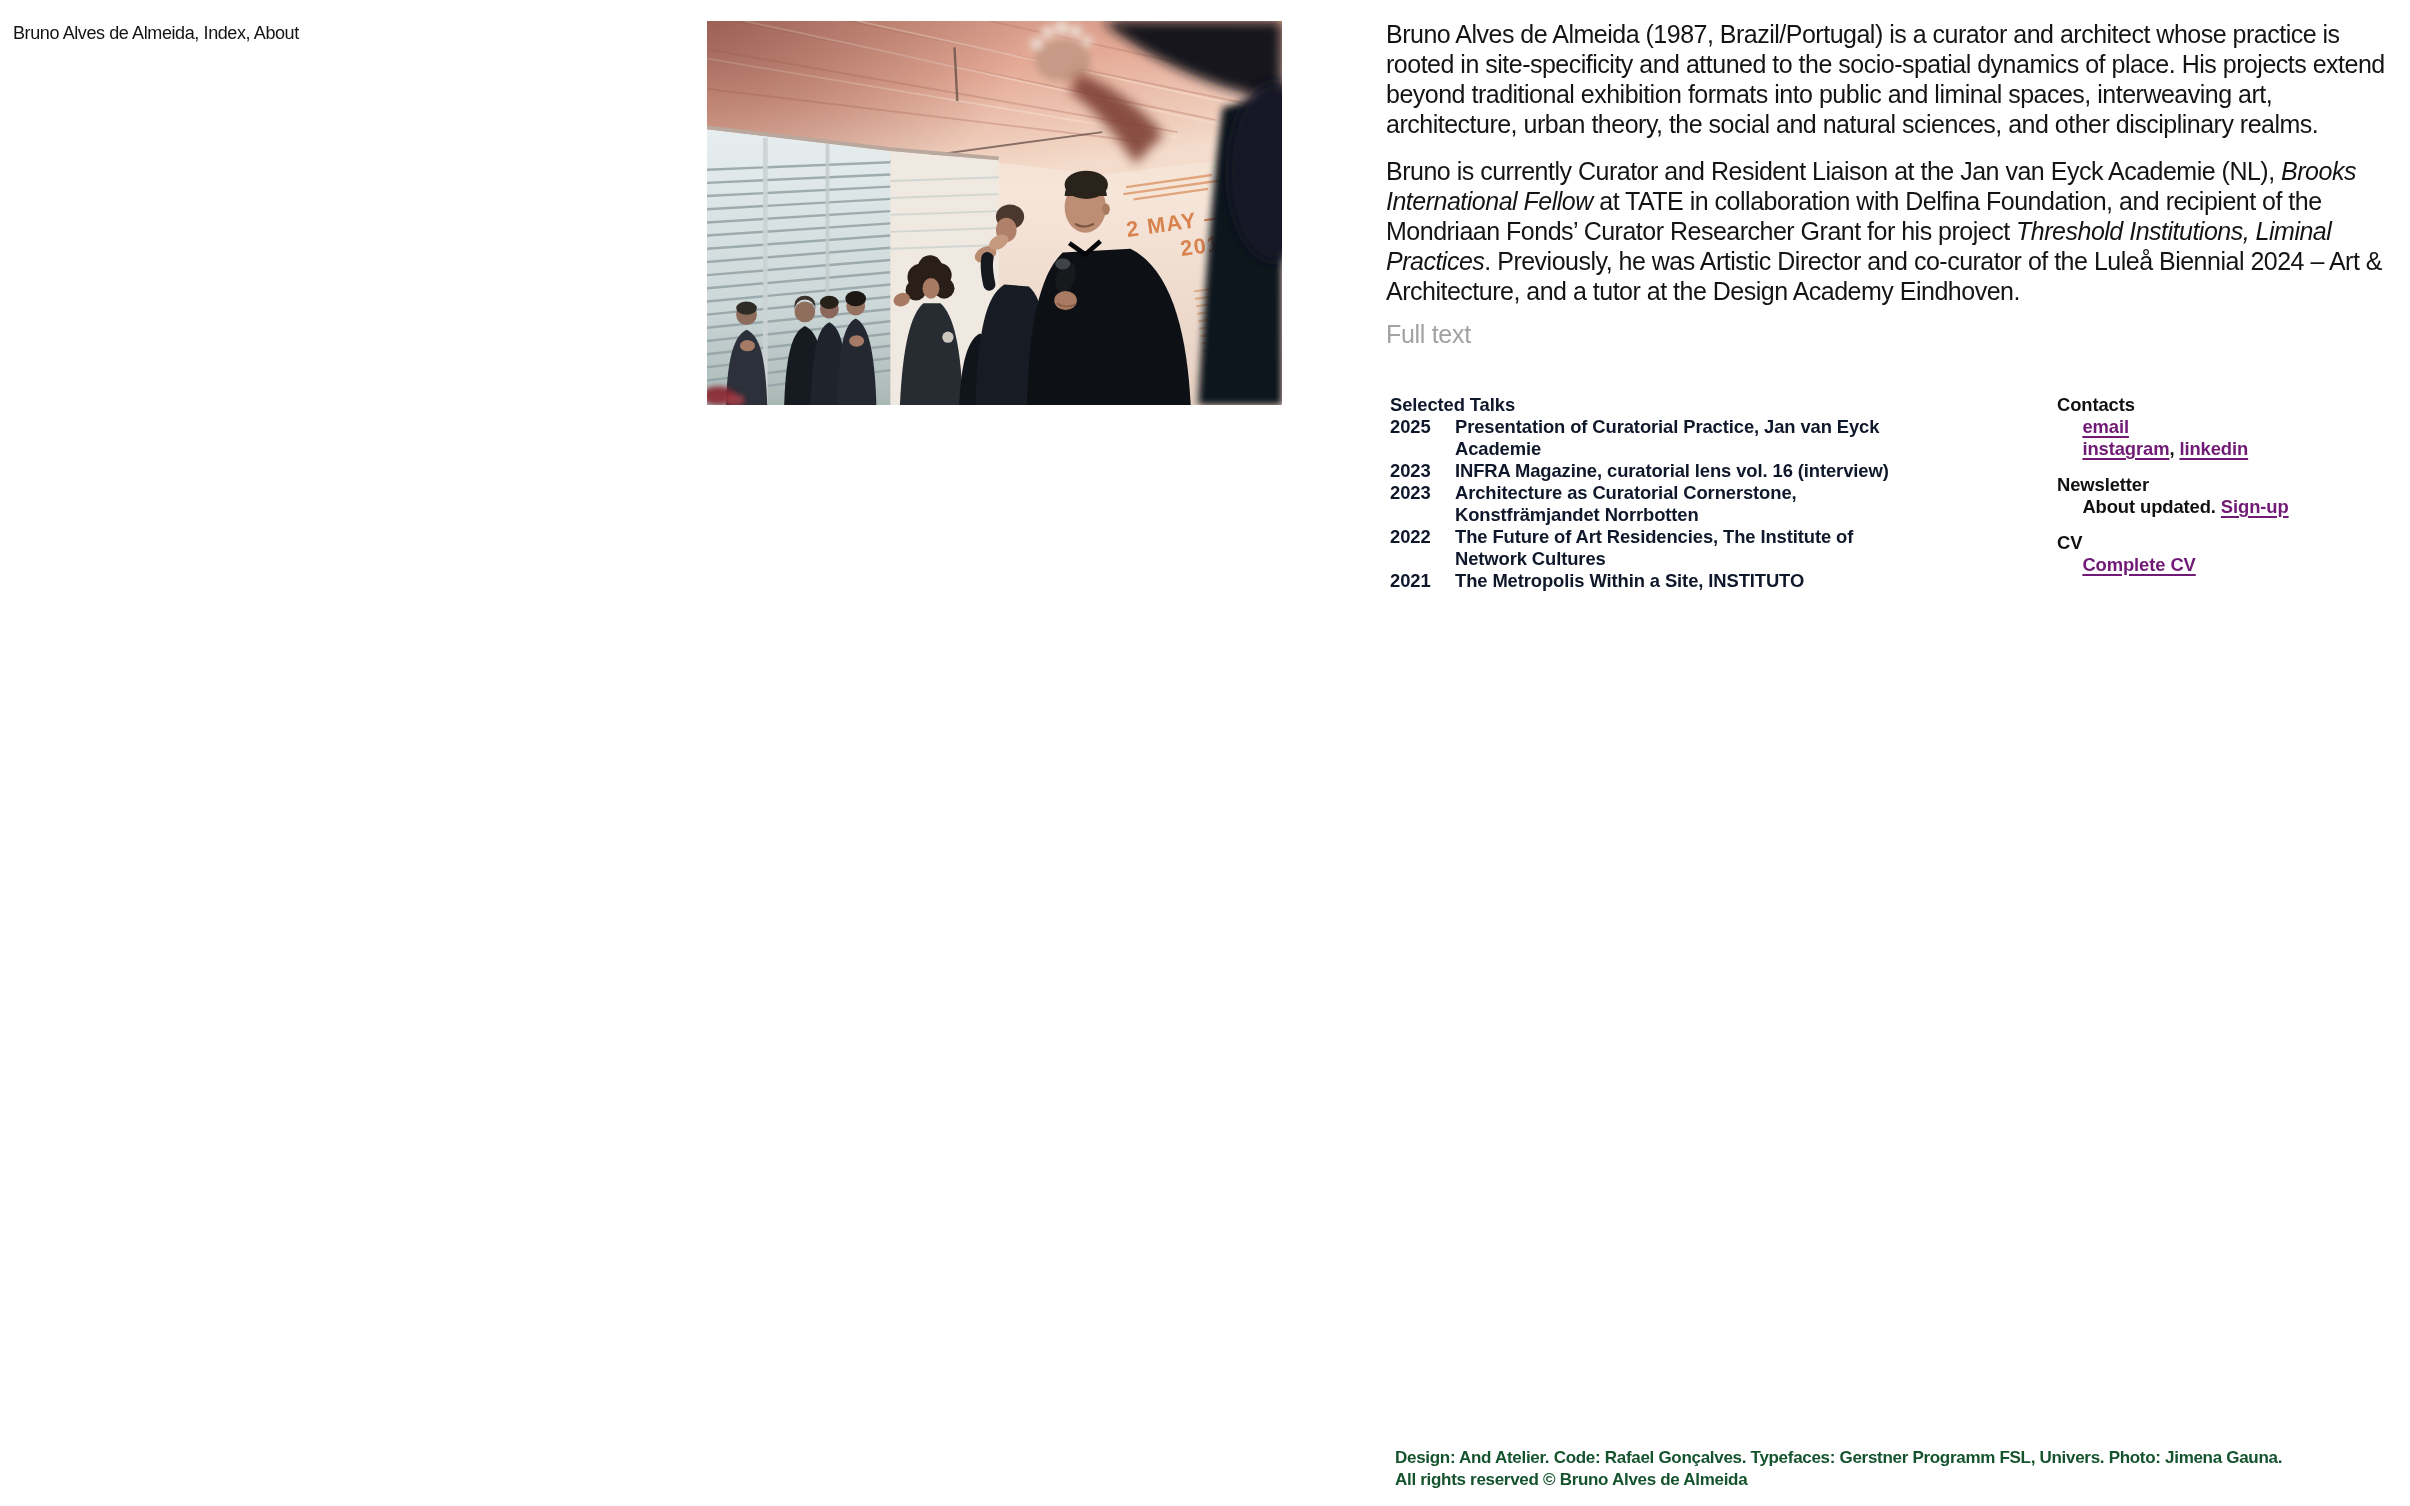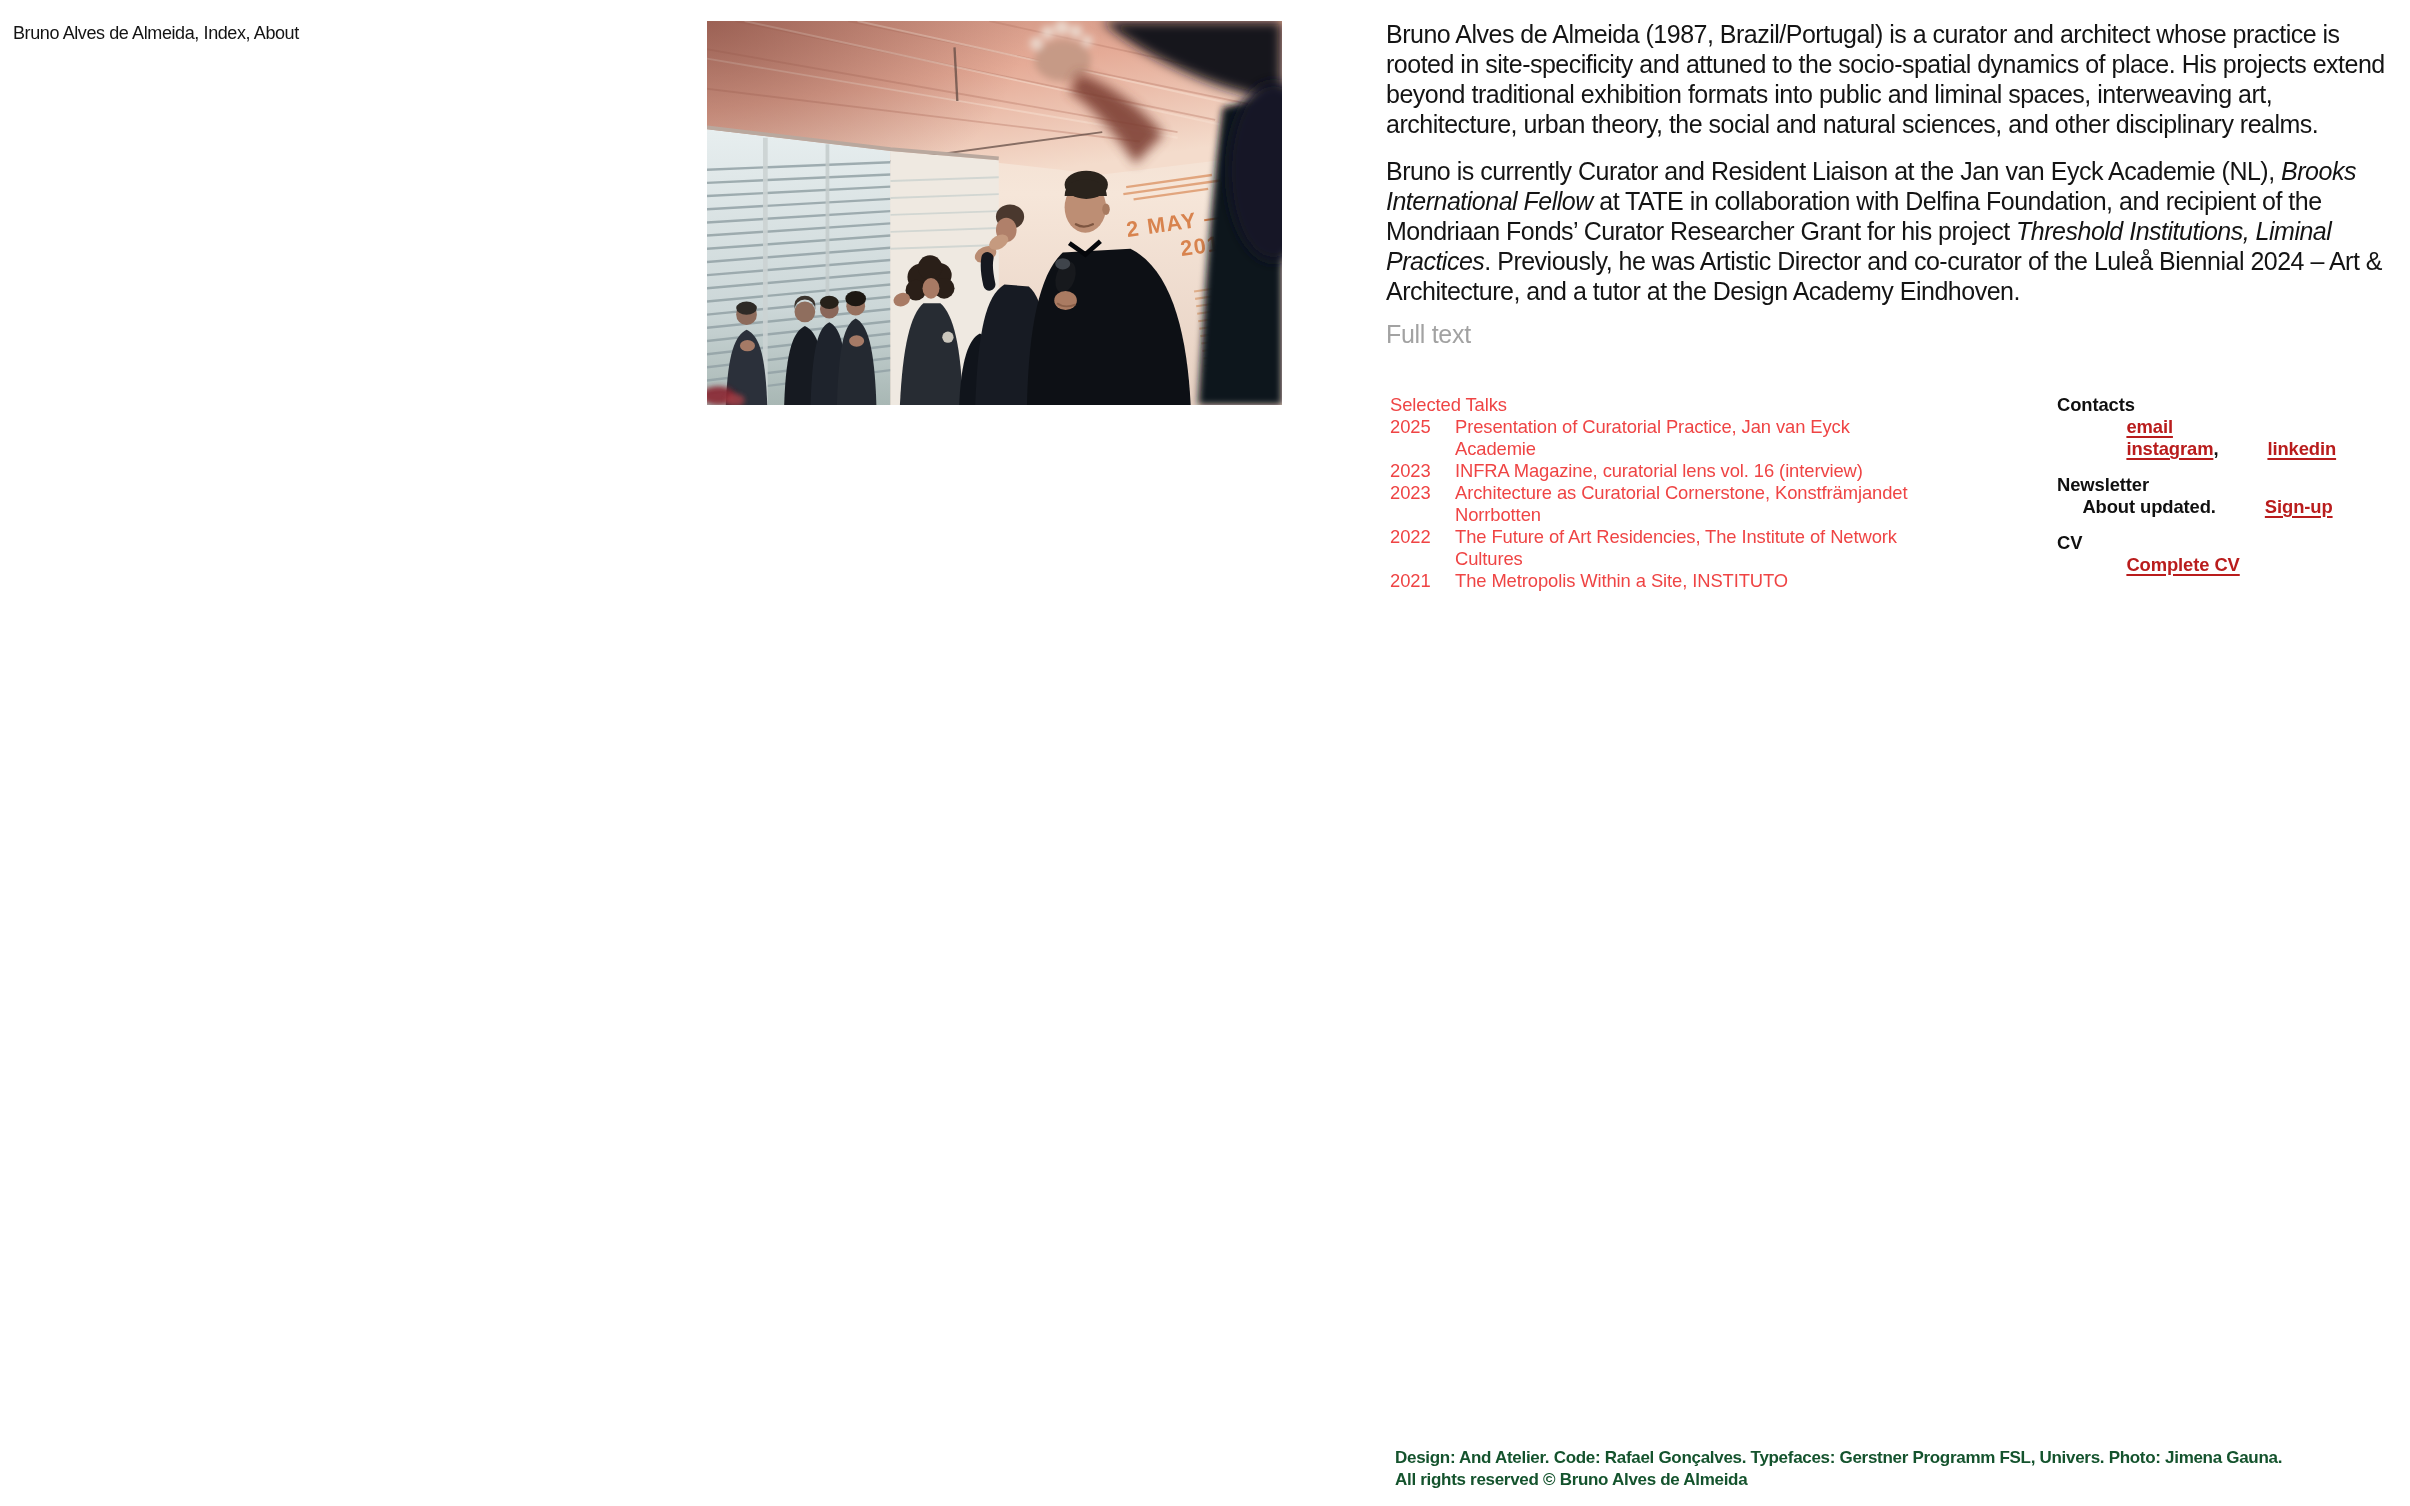--- a/index.html
+++ b/index.html
@@ -21,30 +21,30 @@
   #photo { left:707px; top:21px; width:575px; height:384px; overflow:hidden; background:#e9c9ba; }
   #photo svg { display:block; width:575px; height:384px; }
 
   
   #bio { left:1386px; top:19px; width:1012px; font-size:25px; line-height:30px; letter-spacing:-0.5px; }
   #bio p + p { margin-top:17px; }
   .it { font-style:italic; }
   #fulltext { display:inline-block; margin-top:13px; color:#a2a2a2; cursor:pointer; letter-spacing:-0.3px; }
 
   
-  #talks { left:1390px; top:394px; width:546px; font-size:18.4px; line-height:22px; font-weight:400; letter-spacing:-0.1px; color:#ef4444; }
+  #talks { left:1390px; top:394px; width:546px; font-size:18.4px; line-height:22px; font-weight:700; letter-spacing:-0.1px; color:#0f172a; }
   .talk-row { display:flex; }
   .talk-year { width:65px; flex:none; }
   .talk-title { width:471px; }
 
   
   #contacts { left:2057px; top:394px; width:339px; font-size:18.4px; line-height:22px; font-weight:700; letter-spacing:-0.1px; color:#101010; }
   .cgroup { margin-bottom:14px; }
   .crow { padding-left:25.4px; }
-  a.u { color:#b91c1c; text-decoration:underline; text-decoration-thickness:1.9px; text-underline-offset:3.3px; cursor:pointer;margin-left:44px; }
+  a.u { color:#701a75; text-decoration:underline; text-decoration-thickness:1.9px; text-underline-offset:3.3px; cursor:pointer; }
 
   
   #footer { left:1395px; top:1447px; font-size:17px; line-height:21.7px; font-weight:700; letter-spacing:-0.3px; color:#14532d; white-space:nowrap; }
 </style>
 </head>
 <body>
 
 <nav id="nav" class="abs"><a class="nav-link">Bruno Alves de Almeida</a>, <a class="nav-link">Index</a>, <a class="nav-link">About</a></nav>
 
 <div id="photo" class="abs">

